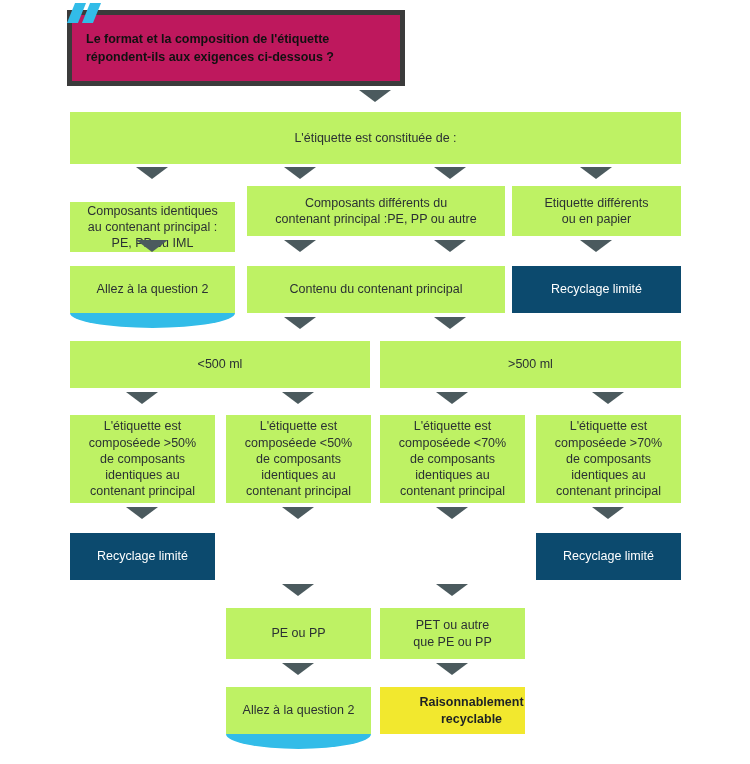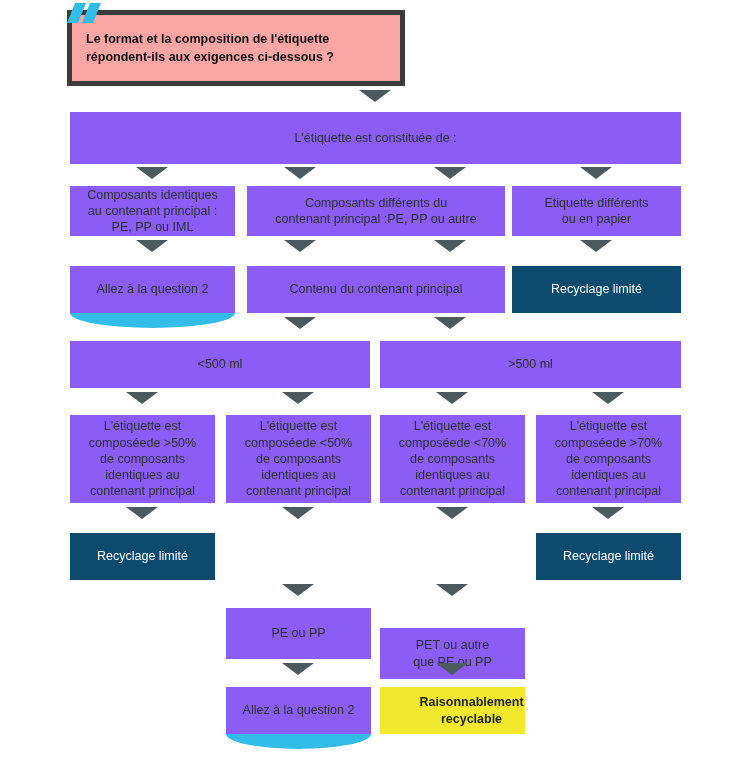--- a/index.html
+++ b/index.html
@@ -27,29 +27,29 @@
     display: flex;
     align-items: center;
     justify-content: center;
     text-align: center;
     line-height: 1.30;
     font-size: 12.5px;
     color: #31383a;
     padding: 2px 6px;
     white-space: pre-line;
   }
-  .node.dark   { background: #8b5cf6; color: #2b3133; }
+  .node.dark   { background: #bef264; color: #2b3133; }
   .node.orange { background: #0c4a6e; color: #ffffff; }
   .node.yellow { background: #f2e82e; color: #1e2224; font-weight: bold; }
 
   
   .title-card {
     position: absolute;
     box-sizing: border-box;
-    background: #fca5a5;
+    background: #be185d;
     border: 5px solid #3b3b3b;
     display: flex;
     align-items: center;
   }
   .title-card .title-text {
     font-size: 12.5px;
     font-weight: bold;
     color: #111111;
     line-height: 1.45;
     padding-left: 14px;
@@ -108,21 +108,21 @@
 
   <div class="arrow" style="left:359px; top:90px;"></div>
 
   <div class="node dark" style="left:70px; top:112px; width:611px; height:52px;">L'étiquette est constituée de :</div>
 
   <div class="arrow" style="left:136px; top:167px;"></div>
   <div class="arrow" style="left:284px; top:167px;"></div>
   <div class="arrow" style="left:434px; top:167px;"></div>
   <div class="arrow" style="left:580px; top:167px;"></div>
 
-  <div class="node dark" style="left:70px; top:186px; width:165px; height:50px;">Composants identiques
+  <div class="node dark" style="left:70px; top:202px; width:165px; height:50px;">Composants identiques
 au contenant principal :
 PE, PP ou IML</div>
 
   <div class="node dark" style="left:247px; top:186px; width:258px; height:50px;">Composants différents du
 contenant principal :PE, PP ou autre</div>
 
   <div class="node dark" style="left:512px; top:186px; width:169px; height:50px;">Etiquette différents
 ou en papier</div>
 
   <div class="arrow" style="left:136px; top:240px;"></div>
@@ -181,21 +181,21 @@
   <div class="node orange" style="left:70px; top:533px; width:145px; height:47px;">Recyclage limité</div>
 
 
   <div class="node orange" style="left:536px; top:533px; width:145px; height:47px;">Recyclage limité</div>
 
   <div class="arrow" style="left:282px; top:584px;"></div>
   <div class="arrow" style="left:436px; top:584px;"></div>
 
   <div class="node dark" style="left:226px; top:608px; width:145px; height:51px;">PE ou PP</div>
 
-  <div class="node dark" style="left:380px; top:628px; width:145px; height:51px;">PET ou autre
+  <div class="node dark" style="left:380px; top:608px; width:145px; height:51px;">PET ou autre
 que PE ou PP</div>
 
   <div class="arrow" style="left:282px; top:663px;"></div>
   <div class="arrow" style="left:436px; top:663px;"></div>
 
   <div class="node dark" style="left:226px; top:687px; width:145px; height:47px;">Allez à la question 2</div>
   <div class="blue-tab" style="left:226px; top:734px; width:145px; height:15px;"></div>
 
   <div class="node yellow" style="left:380px; top:687px; width:145px; height:47px;padding-left:44px;">Raisonnablement
 recyclable</div>

